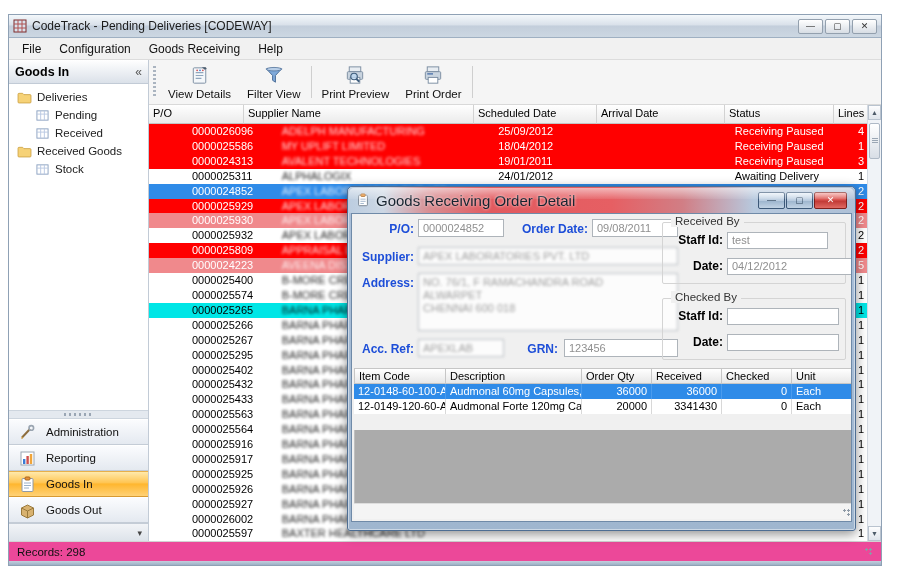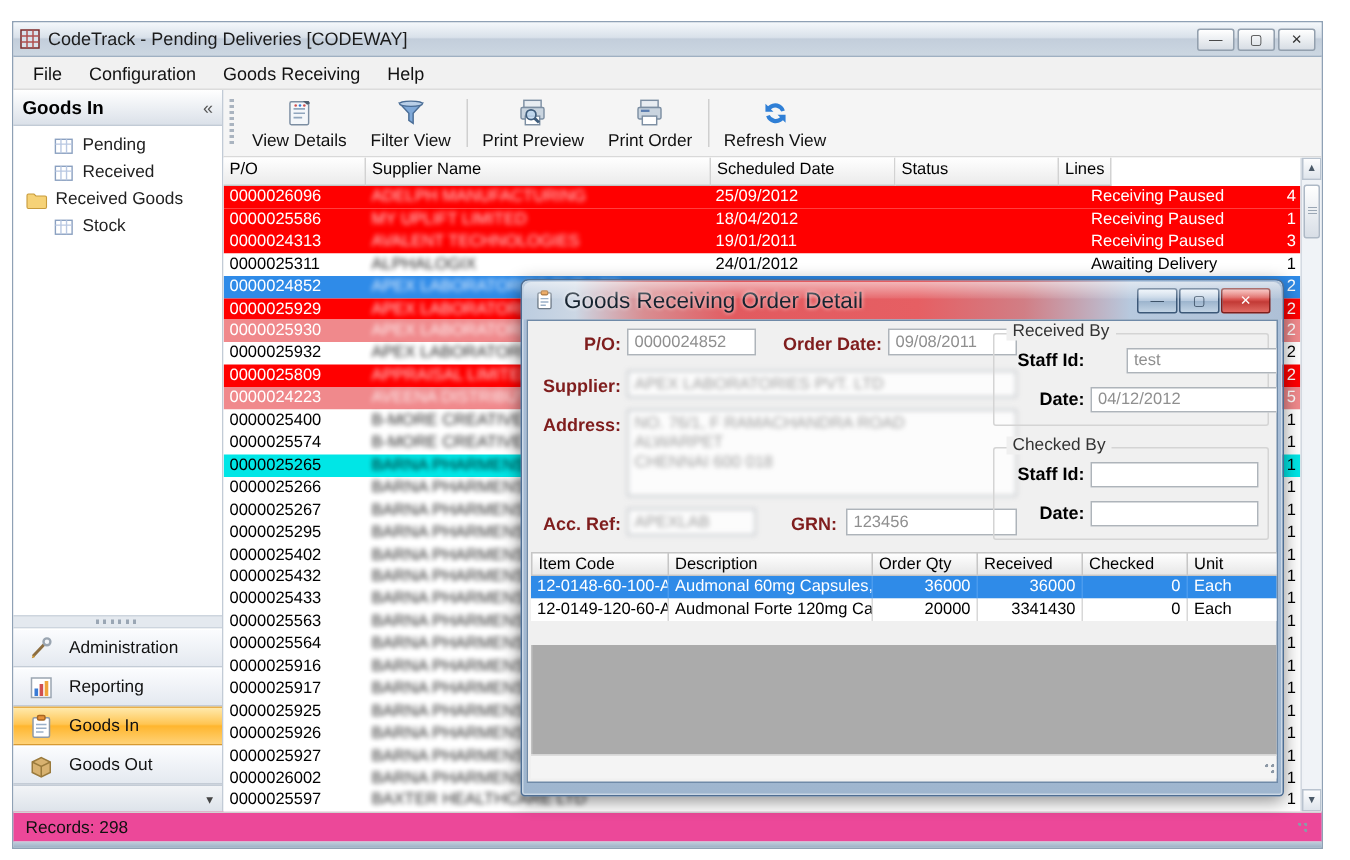--- a/index.html
+++ b/index.html
@@ -52,21 +52,21 @@
   .tb-btn { display:flex; flex-direction:column; align-items:center; justify-content:center; gap:1px; padding:2px 8px; font-size:11.5px; color:#111; }
   .tb-btn svg { width:24px; height:24px; }
   .tb-sep { width:1px; background:#cfcfcf; margin:4px 2px; }
 
   
   .grid { position:relative; flex:1; background:#ffffff; overflow:hidden; }
   .ghead { display:flex; height:19px; }
   .ghc { background:linear-gradient(#ffffff,#ebebeb); border-right:1px solid #d2d2d2; border-bottom:1px solid #c4c4c4;
          font-size:11px; color:#000; padding:2px 4px; white-space:nowrap; overflow:hidden; }
   .grows { position:absolute; left:0; right:14px; top:19px; bottom:0; overflow:hidden; }
-  .grow { display:flex; height:14.92px; background:#fff; color:#000; }
+  .grow { display:flex; height:14.92px; background:#fff; color:#000;padding-left:39px; }
   .gc { font-size:11px; padding:1px 4px; white-space:nowrap; overflow:hidden; }
   .c0 { width:95px; } .c1 { width:230px; } .c2 { width:123px; } .c3 { width:128px; } .c4 { width:109px; }
   .c5 { width:35px; text-align:right; padding-right:3px; }
   .st-red   { background:#ff0000; color:#ffffff; }
   .st-pink  { background:#f0898c; color:#ffffff; }
   .st-selected { background:#2f8be8; color:#ffffff; }
   .st-cyan  { background:#00e6e6; color:#000000; }
   .blurtxt { filter:blur(1.7px); opacity:.85; }
 
   .vscroll { position:absolute; right:0; top:0; bottom:0; width:14px; background:#f0f3f7; border-left:1px solid #d4dae2; }
@@ -99,21 +99,21 @@
   .dlg-titlebar:before { content:""; position:absolute; left:1px; right:1px; top:1px; height:11px;
     background:linear-gradient(rgba(255,255,255,.55),rgba(255,255,255,.08)); border-radius:5px 5px 0 0; pointer-events:none; }
   .dlg-title { flex:1; font-size:15px; color:#16232f; text-shadow:0 0 3px rgba(255,255,255,.9); white-space:nowrap; }
   .dlg-btns { display:flex; gap:1px; }
   .dlg-btn { width:27px; height:17px; font-size:9px; line-height:15px; text-align:center; color:#fff;
              border:1px solid #3c5878; border-radius:2px; background:linear-gradient(#e8f0f8,#b9cbdf 50%,#9cb4cd 52%,#c2d3e4);
              color:#32465c; }
   .dlg-btn.close { width:33px; background:linear-gradient(#f4a9a5,#d9534f 45%,#c23a36 55%,#e06a63); color:#fff; border-color:#7e1f1c; }
   .dlg-client { position:relative; flex:1; margin:0 3px 8px; background:#f0f0f0; border:1px solid #6f8aa8; overflow:hidden; }
 
-  .f-label { position:absolute; font-size:12px; font-weight:bold; color:#7f1d1d; text-align:right; white-space:nowrap; }
+  .f-label { position:absolute; font-size:12px; font-weight:bold; color:#1d4ed8; text-align:right; white-space:nowrap; }
   .f-field { position:absolute; height:18px; background:#fff; border:1px solid #aeb4ba; font-size:11px; color:#8f8f8f;
              padding:2px 4px; white-space:nowrap; overflow:hidden; }
   .f-area  { position:absolute; background:#fff; border:1px solid #aeb4ba; font-size:11px; color:#8f8f8f; padding:2px 4px; line-height:13px; }
   .gbox { position:absolute; border:1px solid #d4d4d4; border-radius:2px; }
   .gbox > .gt { position:absolute; top:-8px; left:8px; background:#f0f0f0; padding:0 4px; font-size:11.5px; color:#333; }
   .gl { position:absolute; font-size:12px; font-weight:bold; color:#000; text-align:right; }
   .gf { position:absolute; height:17px; background:#fff; border:1px solid #aeb4ba; font-size:11px; color:#8f8f8f; padding:1px 4px; }
 
   .igrid { position:absolute; left:2px; top:154px; width:499px; }
   .ihead { display:flex; height:16px; }
@@ -158,20 +158,26 @@
     </div>
 
     <div class="winbody">
 
       <div class="sidebar">
         <div class="sb-header">
           <span class="t">Goods In</span>
           <span class="c">«</span>
         </div>
         <div class="tree">
+          <div class="tree-row">
+            <svg viewBox="0 0 16 14">
+                <path d="M1 3.5c0-.6.4-1 1-1h4l1.4 1.4H14c.6 0 1 .4 1 1v7c0 .6-.4 1-1 1H2c-.6 0-1-.4-1-1z" fill="#f6d277" stroke="#c89b3c" stroke-width=".8"></path>
+              </svg>
+            <span>Deliveries</span>
+          </div>
           <div class="tree-row lvl1">
             <svg viewBox="0 0 16 14">
                 <rect x="2" y="2" width="12" height="10" fill="#fff" stroke="#8aa0c0"></rect>
                 <path d="M2 5.5h12M6 2v10M10 2v10" stroke="#b9c8e2" stroke-width="1"></path>
               </svg>
             <span>Pending</span>
           </div>
           <div class="tree-row lvl1">
             <svg viewBox="0 0 16 14">
                 <rect x="2" y="2" width="12" height="10" fill="#fff" stroke="#8aa0c0"></rect>
@@ -271,34 +277,28 @@
           <span class="tb-btn">
             <svg viewBox="0 0 24 24">
                 <rect x="6" y="3" width="12" height="5" fill="#e8edf2" stroke="#7c8ea2"></rect>
                 <rect x="4" y="8" width="16" height="8" rx="1" fill="#c9d4df" stroke="#7c8ea2"></rect>
                 <rect x="7" y="14" width="10" height="6" fill="#fff" stroke="#7c8ea2"></rect>
                 <rect x="6" y="9.5" width="6" height="1.6" fill="#5b7db0"></rect>
               </svg>
             <span>Print Order</span>
           </span>
           <span class="tb-sep"></span>
-          <span class="tb-btn">
-            <svg viewBox="0 0 24 24">
-                <path d="M18.5 10A7 7 0 0 0 6.8 7.2L5 5.4V11h5.6L8.8 9.2A4.6 4.6 0 0 1 16 10.8z" fill="#2f7fd6"></path>
-                <path d="M5.5 14a7 7 0 0 0 11.7 2.8L19 18.6V13h-5.6l1.8 1.8A4.6 4.6 0 0 1 8 13.2z" fill="#2f7fd6"></path>
-              </svg>
-            <span>Refresh View</span>
-          </span>
         </div>
 
         <div class="grid">
           <div class="ghead">
             <span class="ghc c0">P/O</span>
             <span class="ghc c1">Supplier Name</span>
             <span class="ghc c2">Scheduled Date</span>
+            <span class="ghc c3">Arrival Date</span>
             <span class="ghc c4">Status</span>
             <span class="ghc c5" style="text-align:left">Lines</span>
           </div>
           <div class="grows">
               <div class="grow st-red">
                 <span class="gc c0">0000026096</span>
                 <span class="gc c1 blurtxt">ADELPH MANUFACTURING</span>
                 <span class="gc c2">25/09/2012</span>
                 <span class="gc c3"></span>
                 <span class="gc c4">Receiving Paused</span>
@@ -573,21 +573,21 @@
         </span>
 
       <span class="f-label" style="left:8px; top:128px; width:54px;">Acc. Ref:</span>
       <span class="f-field blurtxt" style="left:66px; top:125px; width:86px;">APEXLAB</span>
       <span class="f-label" style="left:158px; top:128px; width:48px;">GRN:</span>
       <span class="f-field" style="left:212px; top:125px; width:114px;">123456</span>
 
       <div class="gbox" style="left:310px; top:8px; width:184px; height:62px;">
         <span class="gt">Received By</span>
         <span class="gl" style="left:2px; top:10px; width:58px;">Staff Id:</span>
-        <span class="gf" style="left:64px; top:9px; width:101px;margin-left:24px;">test</span>
+        <span class="gf" style="left:64px; top:9px; width:101px;">test</span>
         <span class="gl" style="left:2px; top:36px; width:58px;">Date:</span>
         <span class="gf" style="left:64px; top:35px; width:132px;">04/12/2012</span>
       </div>
 
       <div class="gbox" style="left:310px; top:84px; width:184px; height:62px;">
         <span class="gt">Checked By</span>
         <span class="gl" style="left:2px; top:10px; width:58px;">Staff Id:</span>
         <span class="gf" style="left:64px; top:9px; width:112px;"></span>
         <span class="gl" style="left:2px; top:36px; width:58px;">Date:</span>
         <span class="gf" style="left:64px; top:35px; width:112px;"></span>

